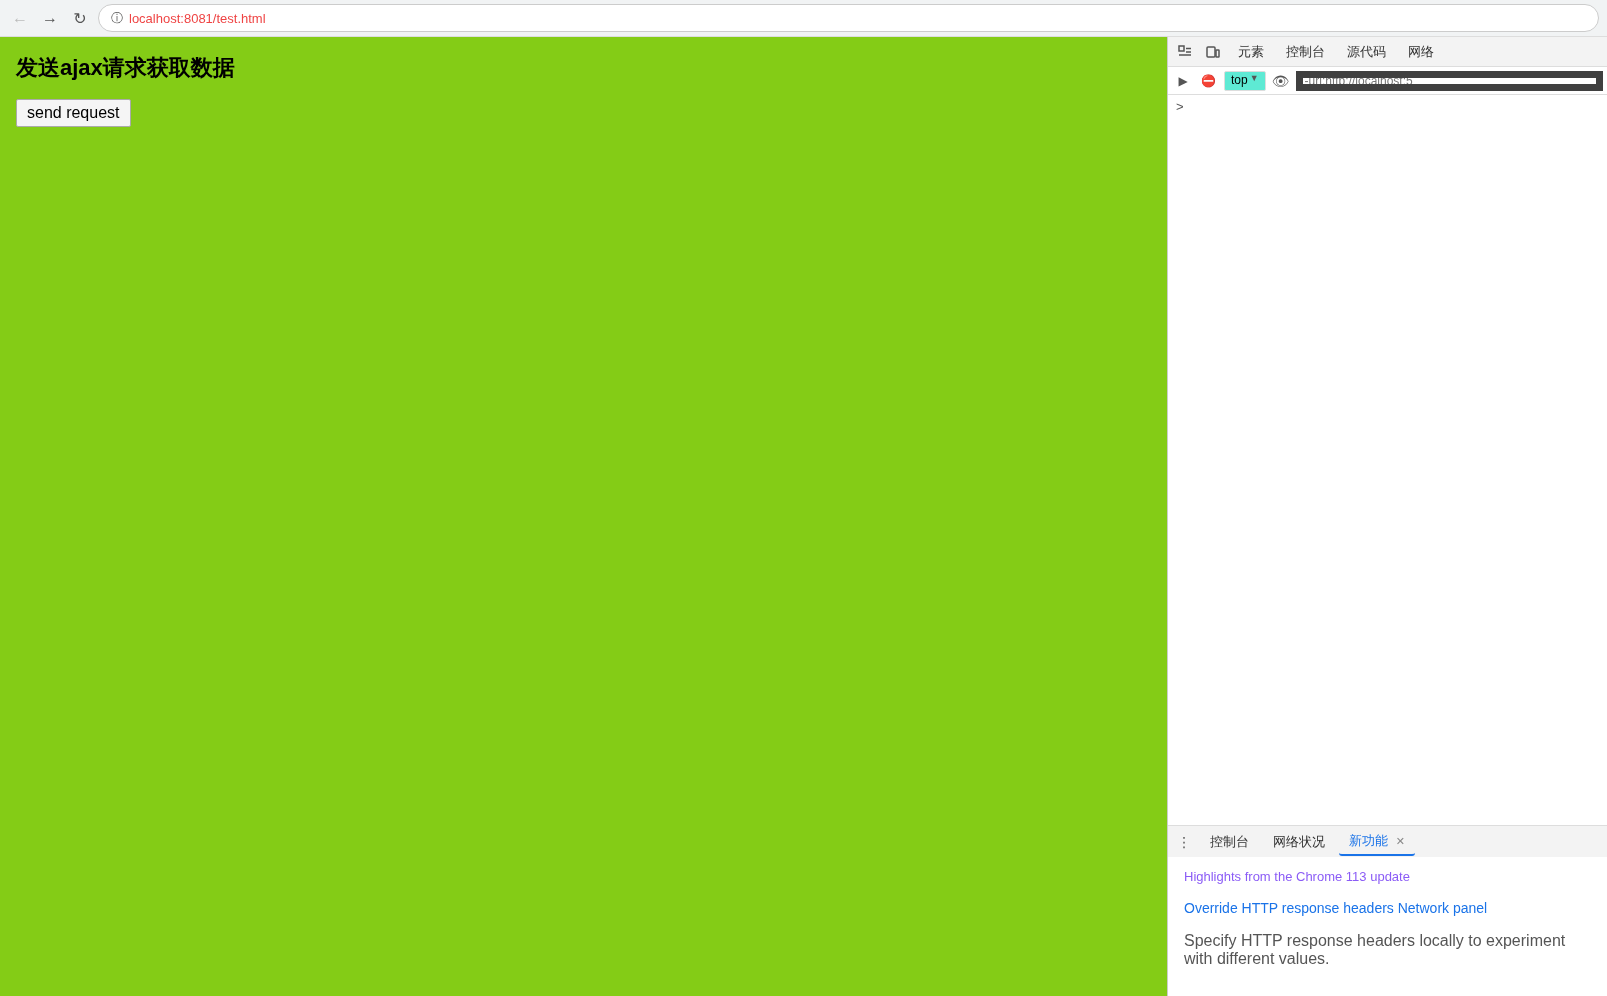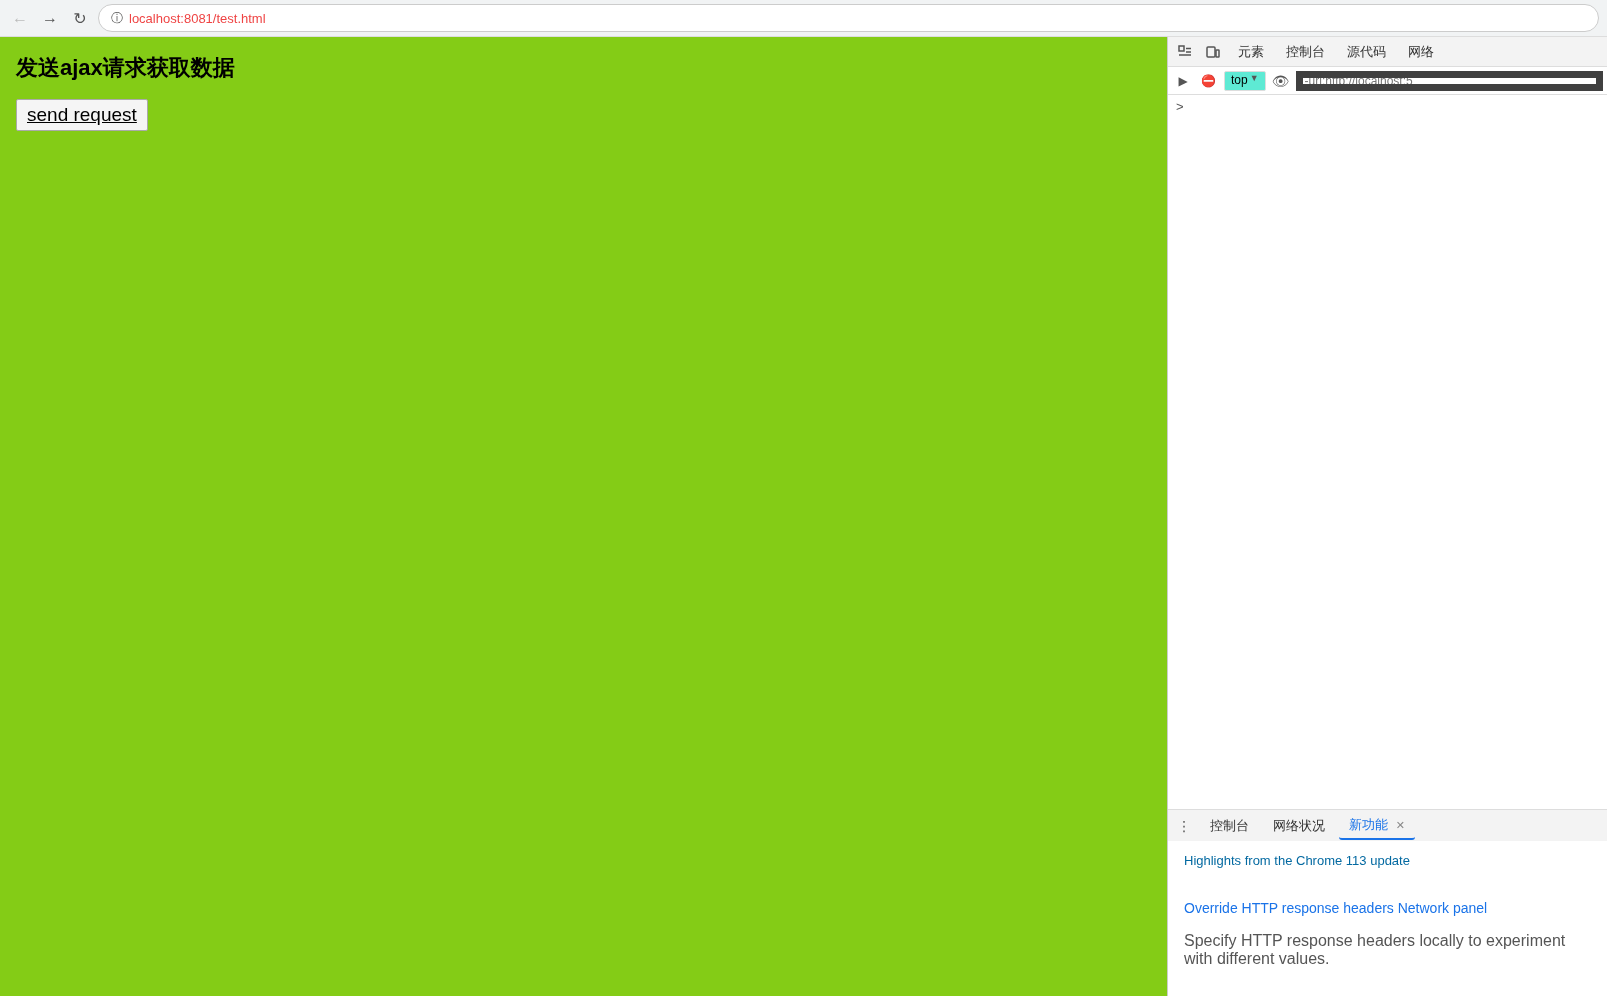--- a/index.html
+++ b/index.html
@@ -71,24 +71,23 @@
     .page-title {
       font-size: 22px;
       font-weight: bold;
       margin-bottom: 16px;
       color: #000;
     }
     .send-btn {
       border: 1px solid #aaa;
       background: #f5f5f5;
       padding: 4px 10px;
-      font-size: 19px;
+      font-size: 16px;
       cursor: pointer;
       border-radius: 2px;
-      text-decoration: underline;
     }
 
     
     .devtools-panel {
       width: 440px;
       background: #fff;
       border-left: 1px solid #ccc;
       display: flex;
       flex-direction: column;
       font-size: 12px;
@@ -237,22 +236,22 @@
       cursor: pointer;
     }
 
     
     .devtools-features-content {
       padding: 12px 16px;
       color: #333;
       font-size: 13px;
     }
     .features-highlight {
-      margin-bottom: 32px;
-      color: #0369a1;
+      margin-bottom: 16px;
+      color: #8b5cf6;
     }
     .feature-link {
       color: #1a73e8;
       text-decoration: none;
       font-size: 14px;
       font-weight: 500;
       display: block;
       margin-bottom: 16px;
     }
     .feature-description {

